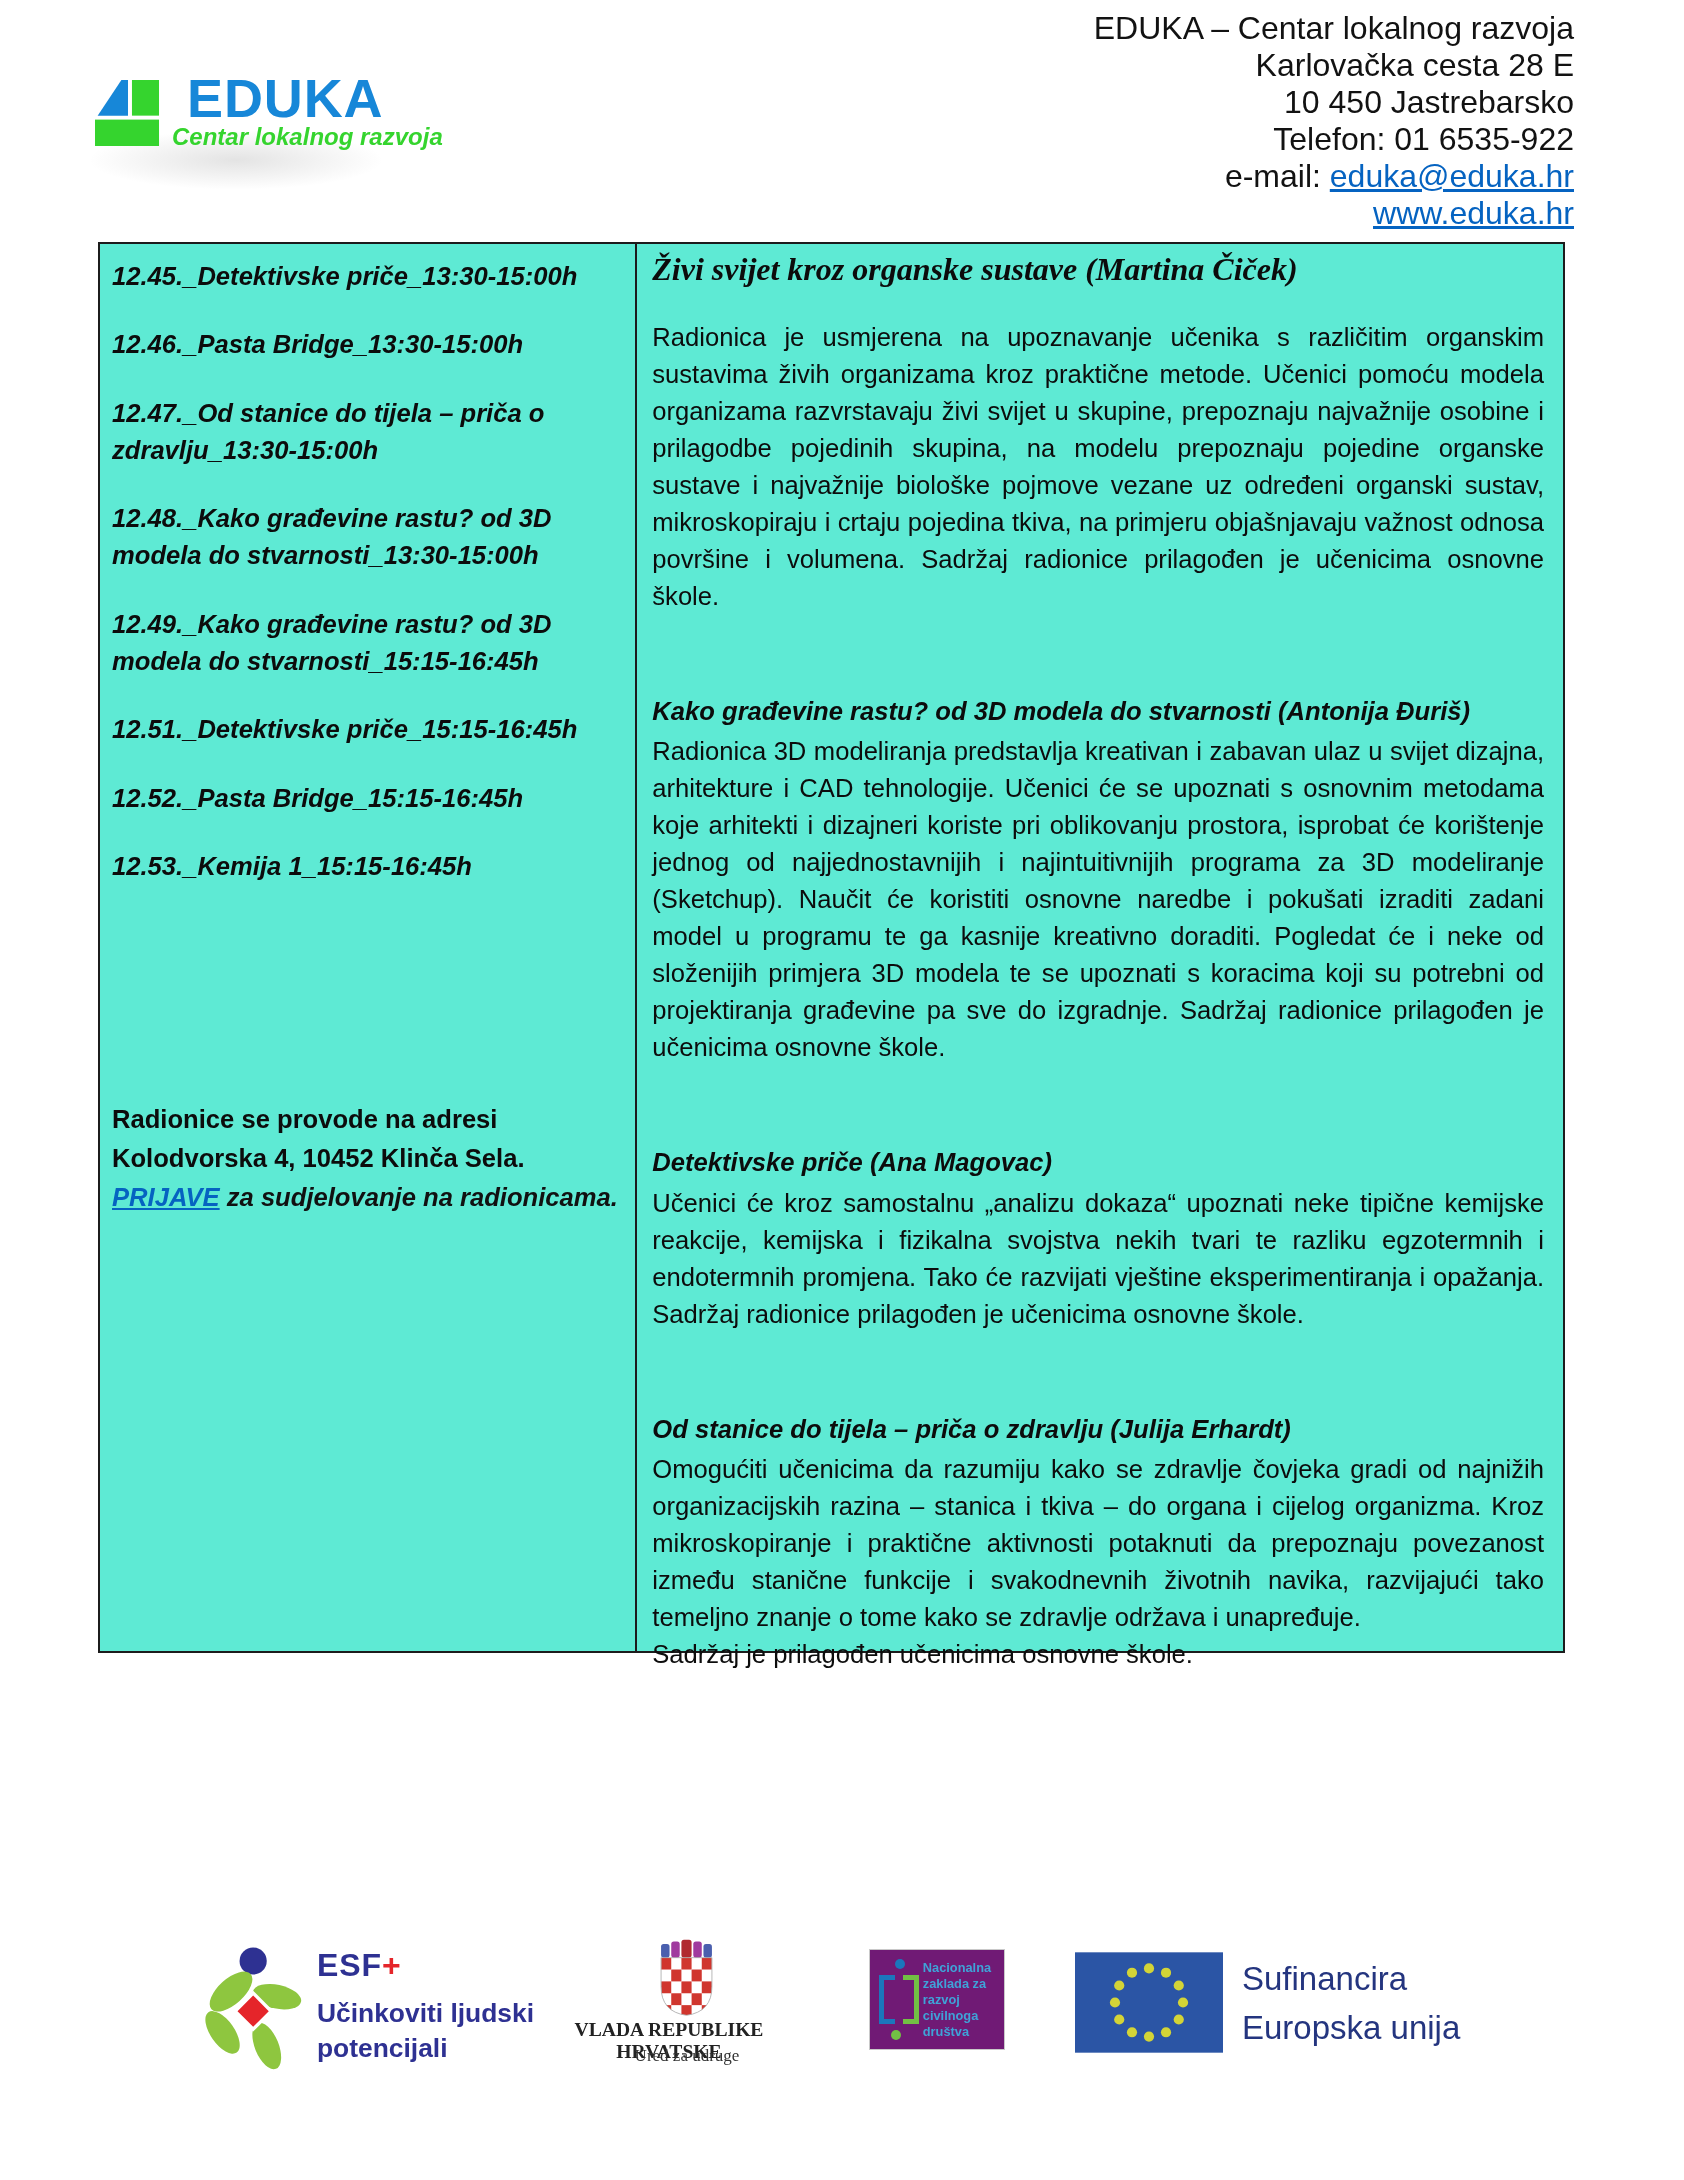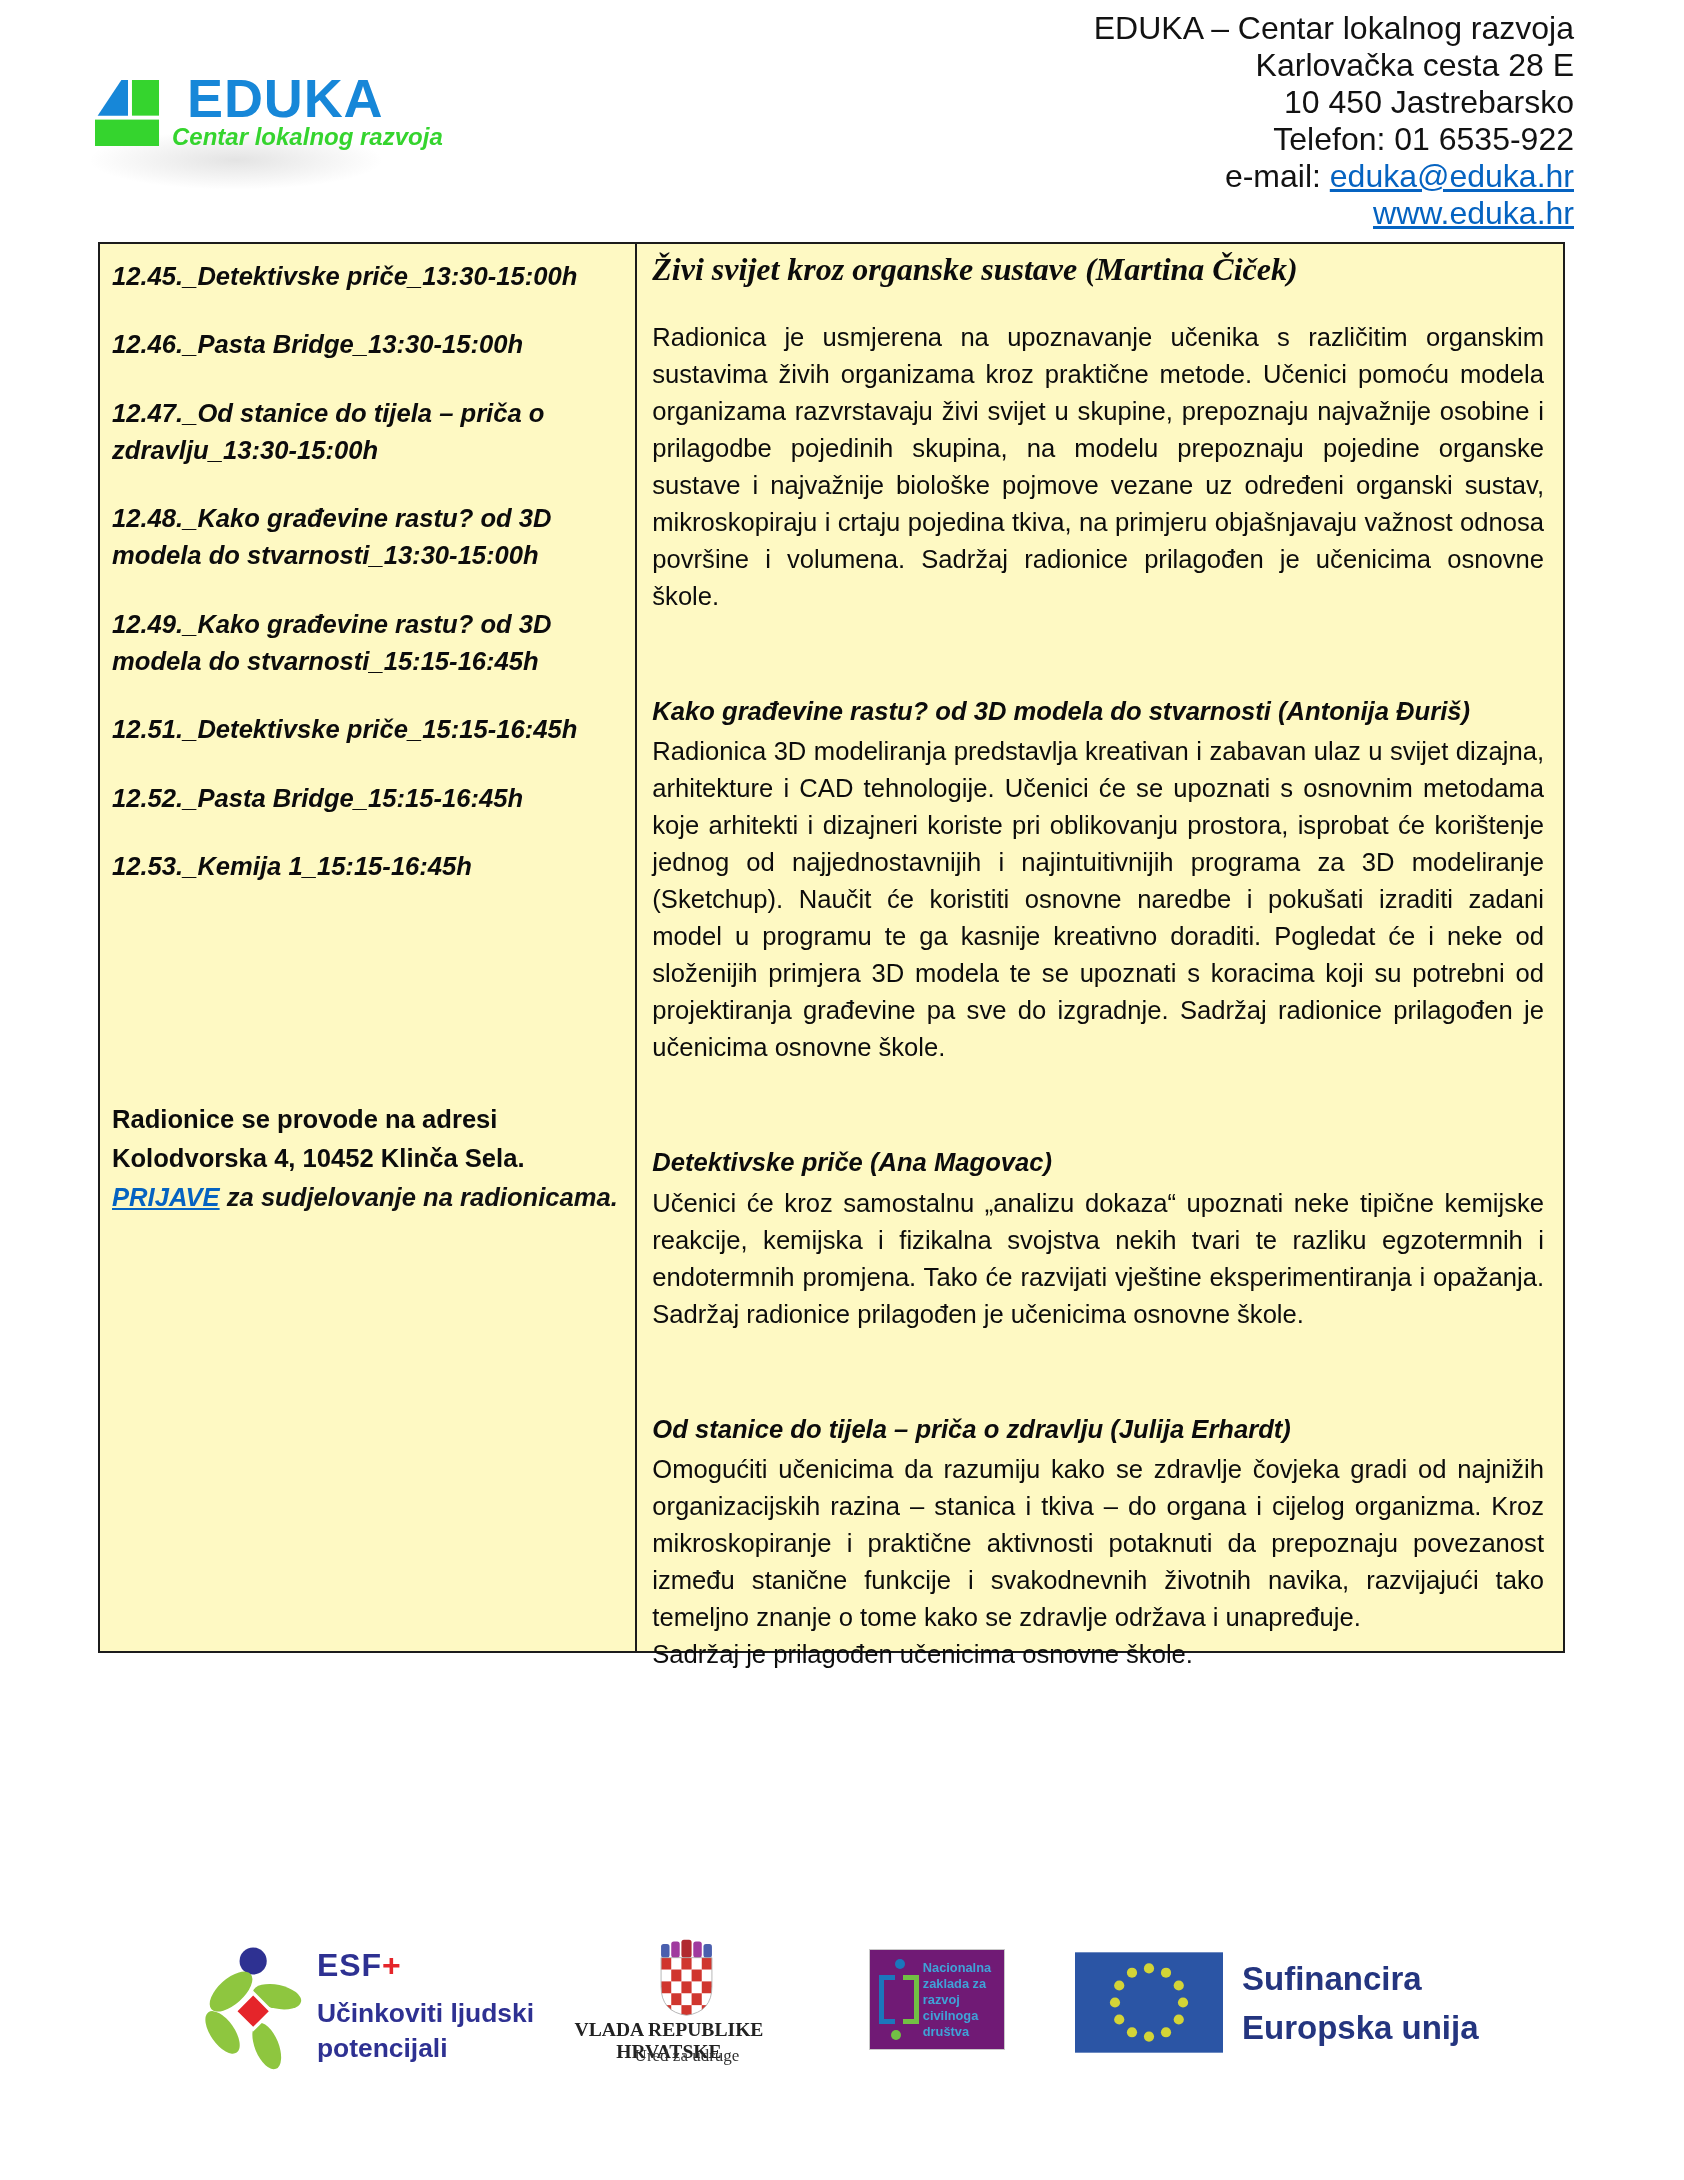--- a/index.html
+++ b/index.html
@@ -27,21 +27,21 @@
     color:#1787d8; letter-spacing:0.9px; white-space:nowrap;
   }
   .logo-tagline {
     position:absolute; left:77px; top:46px; font-size:24px; font-style:italic; font-weight:bold;
     color:#35d42e; white-space:nowrap;
   }
 
   
   .grid {
     position:absolute; left:98px; top:242px; width:1467px; height:1411px;
-    border:2.6px solid #1c1c1c; box-sizing:border-box; display:flex; background:#fef9c3;
+    border:2.6px solid #1c1c1c; box-sizing:border-box; display:flex; background:#5eead4;
   }
   .col-left {
     width:537px; flex:0 0 537px; border-right:2.6px solid #1c1c1c; box-sizing:border-box;
     padding:13.6px 12px 0 12px;
   }
   .col-right { flex:1; box-sizing:border-box; padding:3.4px 19px 0 15.3px; }
 
   .sched {
     font-size:25.6px; font-weight:bold; font-style:italic; line-height:37px;
     margin:0 0 31.5px 0; color:#0c0c0c;
@@ -90,21 +90,21 @@
              border:5.1px solid #1b76bc; border-right:none; }
   .nz-br-r { position:absolute; left:26.4px; top:18px; width:11px; height:39px;
              border:5.1px solid #72bf44; border-left:none; }
   .nz-dot-b { position:absolute; left:18px; top:1.7px; width:10.2px; height:10.2px;
               border-radius:50%; background:#1b76bc; }
   .nz-dot-g { position:absolute; left:14.5px; bottom:1.7px; width:10.2px; height:10.2px;
               border-radius:50%; background:#72bf44; }
   .nz-text { font-size:12.8px; font-weight:bold; color:#3fa3d8; line-height:16px; width:82px; }
 
   .eu-flag { position:absolute; left:1075px; top:1952px; width:148px; height:101px; }
-  .eu-text { position:absolute; left:1242px; top:1954px; font-size:33px; font-weight:bold;
+  .eu-text { position:absolute; left:1242px; top:1954px; font-size:33px; font-weight:normal;
              color:#24357f; line-height:49px; }
 </style>
 </head>
 <body>
 
 <div class="page">
 
   <div class="logo">
     <div class="logo-shadow"></div>
     <svg class="logo-icon" viewBox="0 0 100 100">

